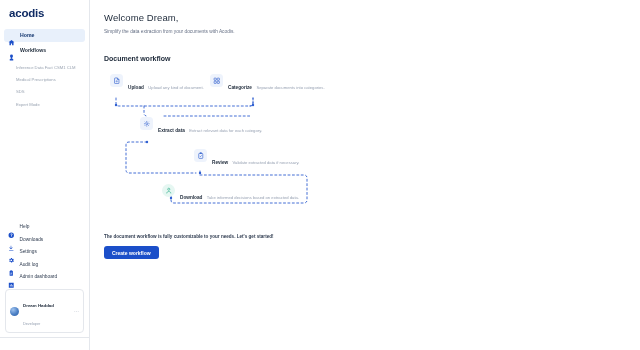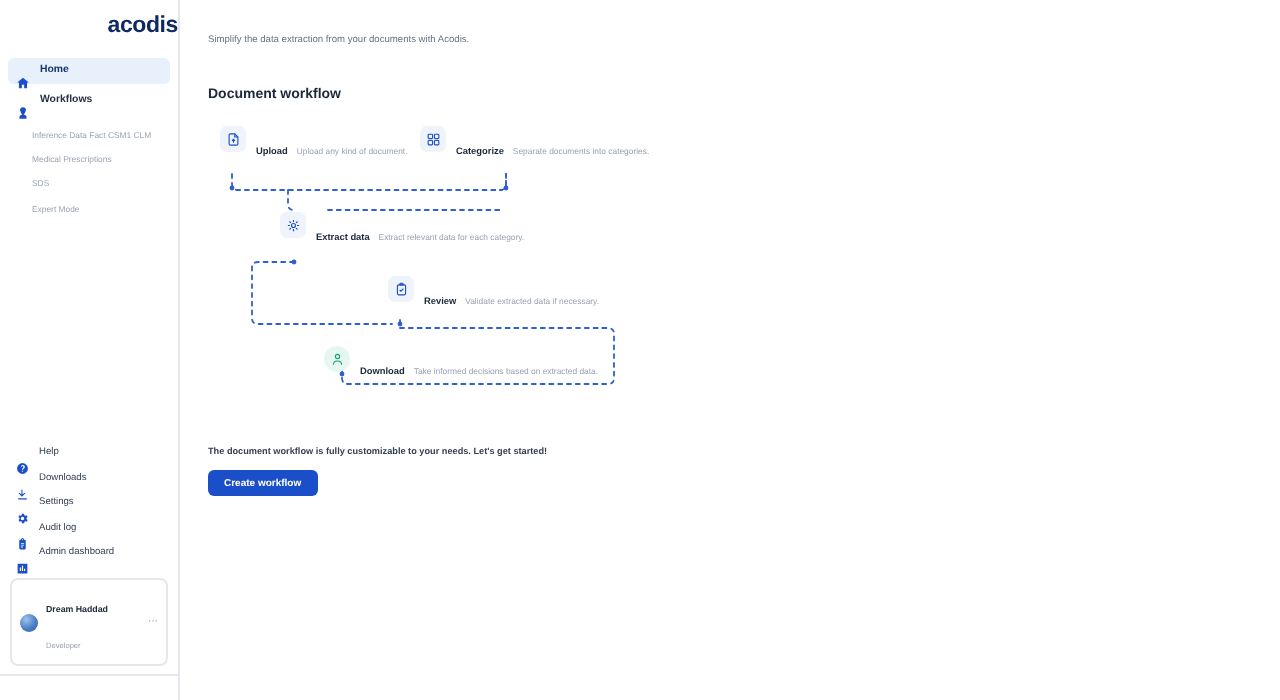--- a/index.html
+++ b/index.html
@@ -19,21 +19,20 @@
     display: flex; flex-direction: column;
     position: relative;
     flex: 0 0 90px;
   }
   .logo-wrap {
     padding: 7px 0 8px 9px;
   }
   .logo {
     font-size: 11.5px; font-weight: 700; letter-spacing: -0.2px;
     color: #0f2a63;
-    text-align: right;
   }
   .nav-top { padding: 2px 4px 0 4px; }
   .nav-item {
     display: flex; align-items: center; gap: 5px;
     height: 13px; padding: 0 4px;
     border-radius: 3px;
     margin-bottom: 2px;
     cursor: pointer;
   }
   .nav-item.active { background: #e8f0fb; }
@@ -255,20 +254,21 @@
 
     <div class="collapse-bar">
       <span class="collapse-chev">
         
       </span>
     </div>
   </aside>
 
   <main class="main">
 
+    <h1 class="welcome-title">Welcome Dream,</h1>
     <p class="welcome-sub">Simplify the data extraction from your documents with Acodis.</p>
 
     <h2 class="section-title">Document workflow</h2>
 
     <div class="diagram">
 
       <svg class="path-layer" viewBox="0 0 300 148">
         <g fill="none" stroke="#2f5fd0" stroke-width="0.9" stroke-dasharray="2 2.4" stroke-linecap="round">
           <path d="M12 26 L12 31 Q12 34 15 34 L146 34 Q149 34 149 31 L149 26"></path>
           <path d="M149 26 L149 31 Q149 34 146 34"></path>

